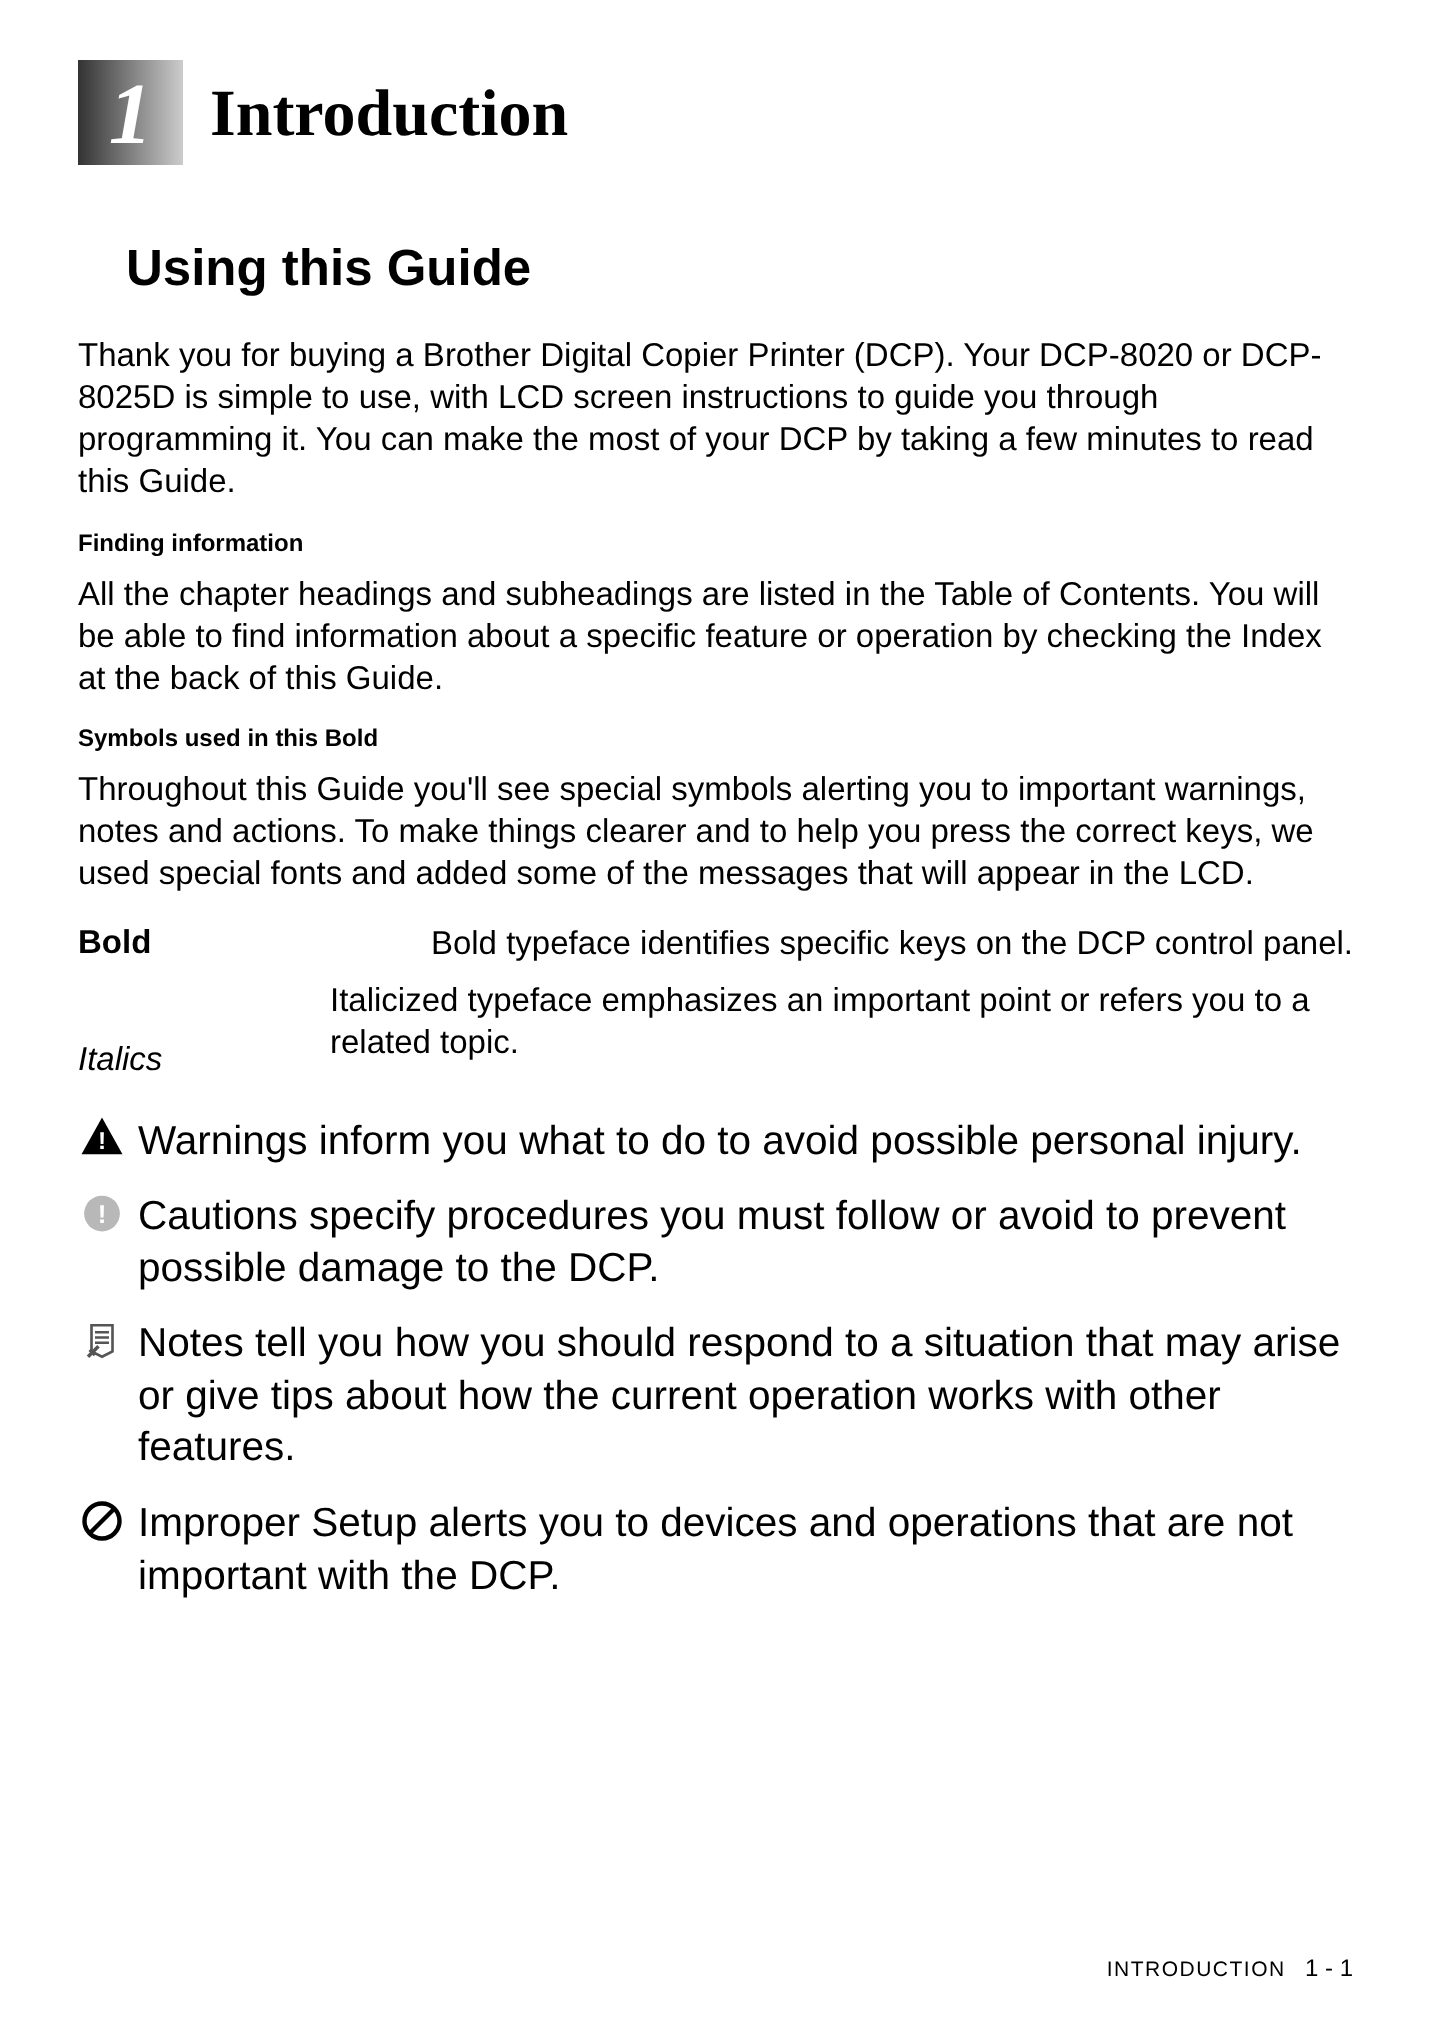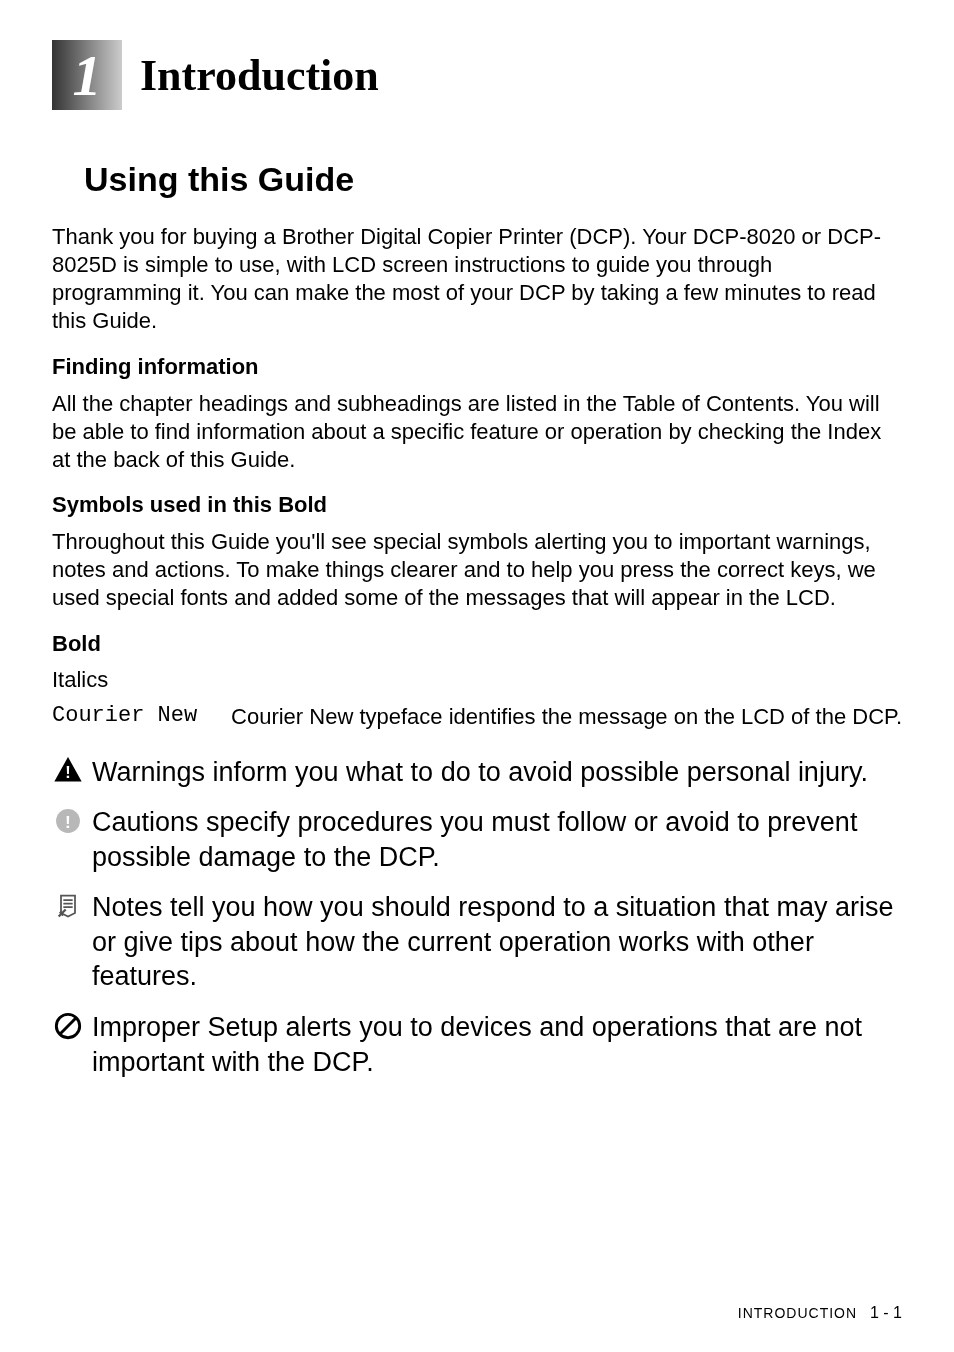--- a/index.html
+++ b/index.html
@@ -47,21 +47,21 @@
       font-weight: bold;
       margin-bottom: 24px;
       margin-left: 32px;
     }
     .body-text {
       font-size: 22px;
       line-height: 1.28;
       margin-bottom: 18px;
     }
     .subsection-title {
-      font-size: 22px;
+      font-size: 16px;
       font-weight: bold;
       margin-bottom: 10px;
       margin-top: 2px;
     }
     .typeface-table {
       margin-bottom: 24px;
     }
     .typeface-row {
       display: flex;
       margin-bottom: 10px;
@@ -69,20 +69,22 @@
     }
     .typeface-label {
       width: 168px;
       font-size: 22px;
       flex-shrink: 0;
     }
     .typeface-label-bold {
       font-weight: bold;
     }
     .typeface-label-italic {
+      font-style: italic;
+      margin-top: 40px;
     }
     .typeface-label-code {
       font-family: 'Courier New', Courier, monospace;
     }
     .typeface-desc {
       font-size: 22px;
       line-height: 1.28;
     }
     .symbol-block {
       display: flex;
@@ -134,27 +136,25 @@
 
 <p class="body-text">All the chapter headings and subheadings are listed in the Table of Contents. You will be able to find information about a specific feature or operation by checking the Index at the back of this Guide.</p>
 
 <h3 class="subsection-title">Symbols used in this Bold</h3>
 
 <p class="body-text">Throughout this Guide you'll see special symbols alerting you to important warnings, notes and actions. To make things clearer and to help you press the correct keys, we used special fonts and added some of the messages that will appear in the LCD.</p>
 
 <div class="typeface-table">
   <div class="typeface-row">
     <div class="typeface-label typeface-label-bold">Bold</div>
+    <div class="typeface-desc">Bold typeface identifies specific keys on the DCP control panel.</div>
   </div>
   <div class="typeface-row">
     <div class="typeface-label typeface-label-italic">Italics</div>
-  </div>
-  <div class="typeface-row">
-    <div class="typeface-label typeface-label-code">Courier New</div>
-    <div class="typeface-desc">Courier New typeface identifies the message on the LCD of the DCP.</div>
+    <div class="typeface-desc">Italicized typeface emphasizes an important point or refers you to a related topic.</div>
   </div>
 </div>
 
 <div class="symbol-block">
   <div class="symbol-icon">
     <svg viewBox="0 0 24 24" width="28" height="28">
         <path fill="#000" d="M12 2 L22 20 L2 20 Z M12 8 L12 14 M12 16 L12 18" stroke="#000" stroke-width="2"></path>
         <path fill="#000" d="M12 2 L22 20 L2 20 Z"></path>
         <text x="12" y="18" font-size="14" fill="#fff" text-anchor="middle" font-weight="bold">!</text>
       </svg>

